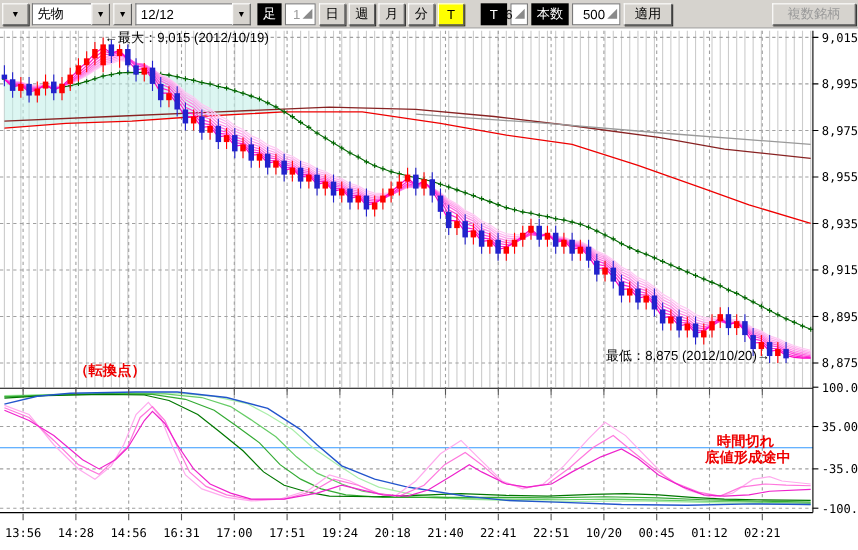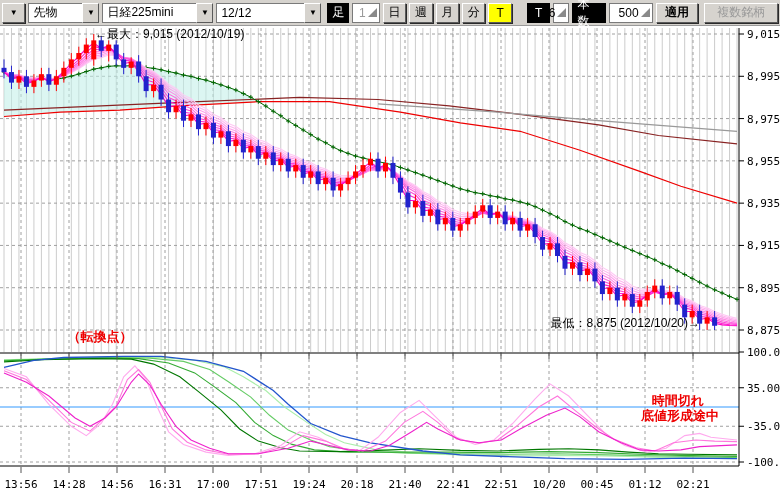--- a/index.html
+++ b/index.html
@@ -39,21 +39,20 @@
 
   <div id="toolbar">
     <div class="tb-btn small">
         <span style="font-size:8px;">▼</span>
       </div>
     <div class="combo">
       <div class="field" style="width:54px;">先物</div>
       <div class="drop">▼</div>
     </div>
     <div class="combo">
-      <div class="field" style="width:94px;">日経225mini</div>
       <div class="drop">▼</div>
     </div>
     <div class="combo">
       <div class="field" style="width:88px;">12/12</div>
       <div class="drop">▼</div>
     </div>
     <div class="blk" style="margin-left:3px;">足</div>
     <div class="spin grey-text" style="width:28px;">
       <span>1</span>
         <span class="glyph"></span>
@@ -66,21 +65,21 @@
     <div class="blk" style="margin-left:12px;width:24px;">T</div>
     <div class="spin" style="width:16px;">
       <span>96</span>
         <span class="glyph"></span>
     </div>
     <div class="blk">本数</div>
     <div class="spin" style="width:44px;padding-left:12px;">
       <span>500</span>
         <span class="glyph"></span>
     </div>
-    <div class="tb-btn" style="width:44px;font-weight:bold;">適用</div>
+    <div class="tb-btn" style="width:44px;">適用</div>
     <div class="spacer"></div>
     <div class="tb-btn grey-text" style="width:76px;">複数銘柄</div>
   </div>
 
   <div id="chart-wrap">
     <svg id="chart-svg" width="780" height="474">
         <g>
           <line x1="4" y1="2" x2="4" y2="326" stroke="#cccccc" stroke-width="1"></line>
           <line x1="11.48" y1="2" x2="11.48" y2="326" stroke="#cccccc" stroke-width="1"></line>
           <line x1="18.96" y1="2" x2="18.96" y2="326" stroke="#cccccc" stroke-width="1"></line>

